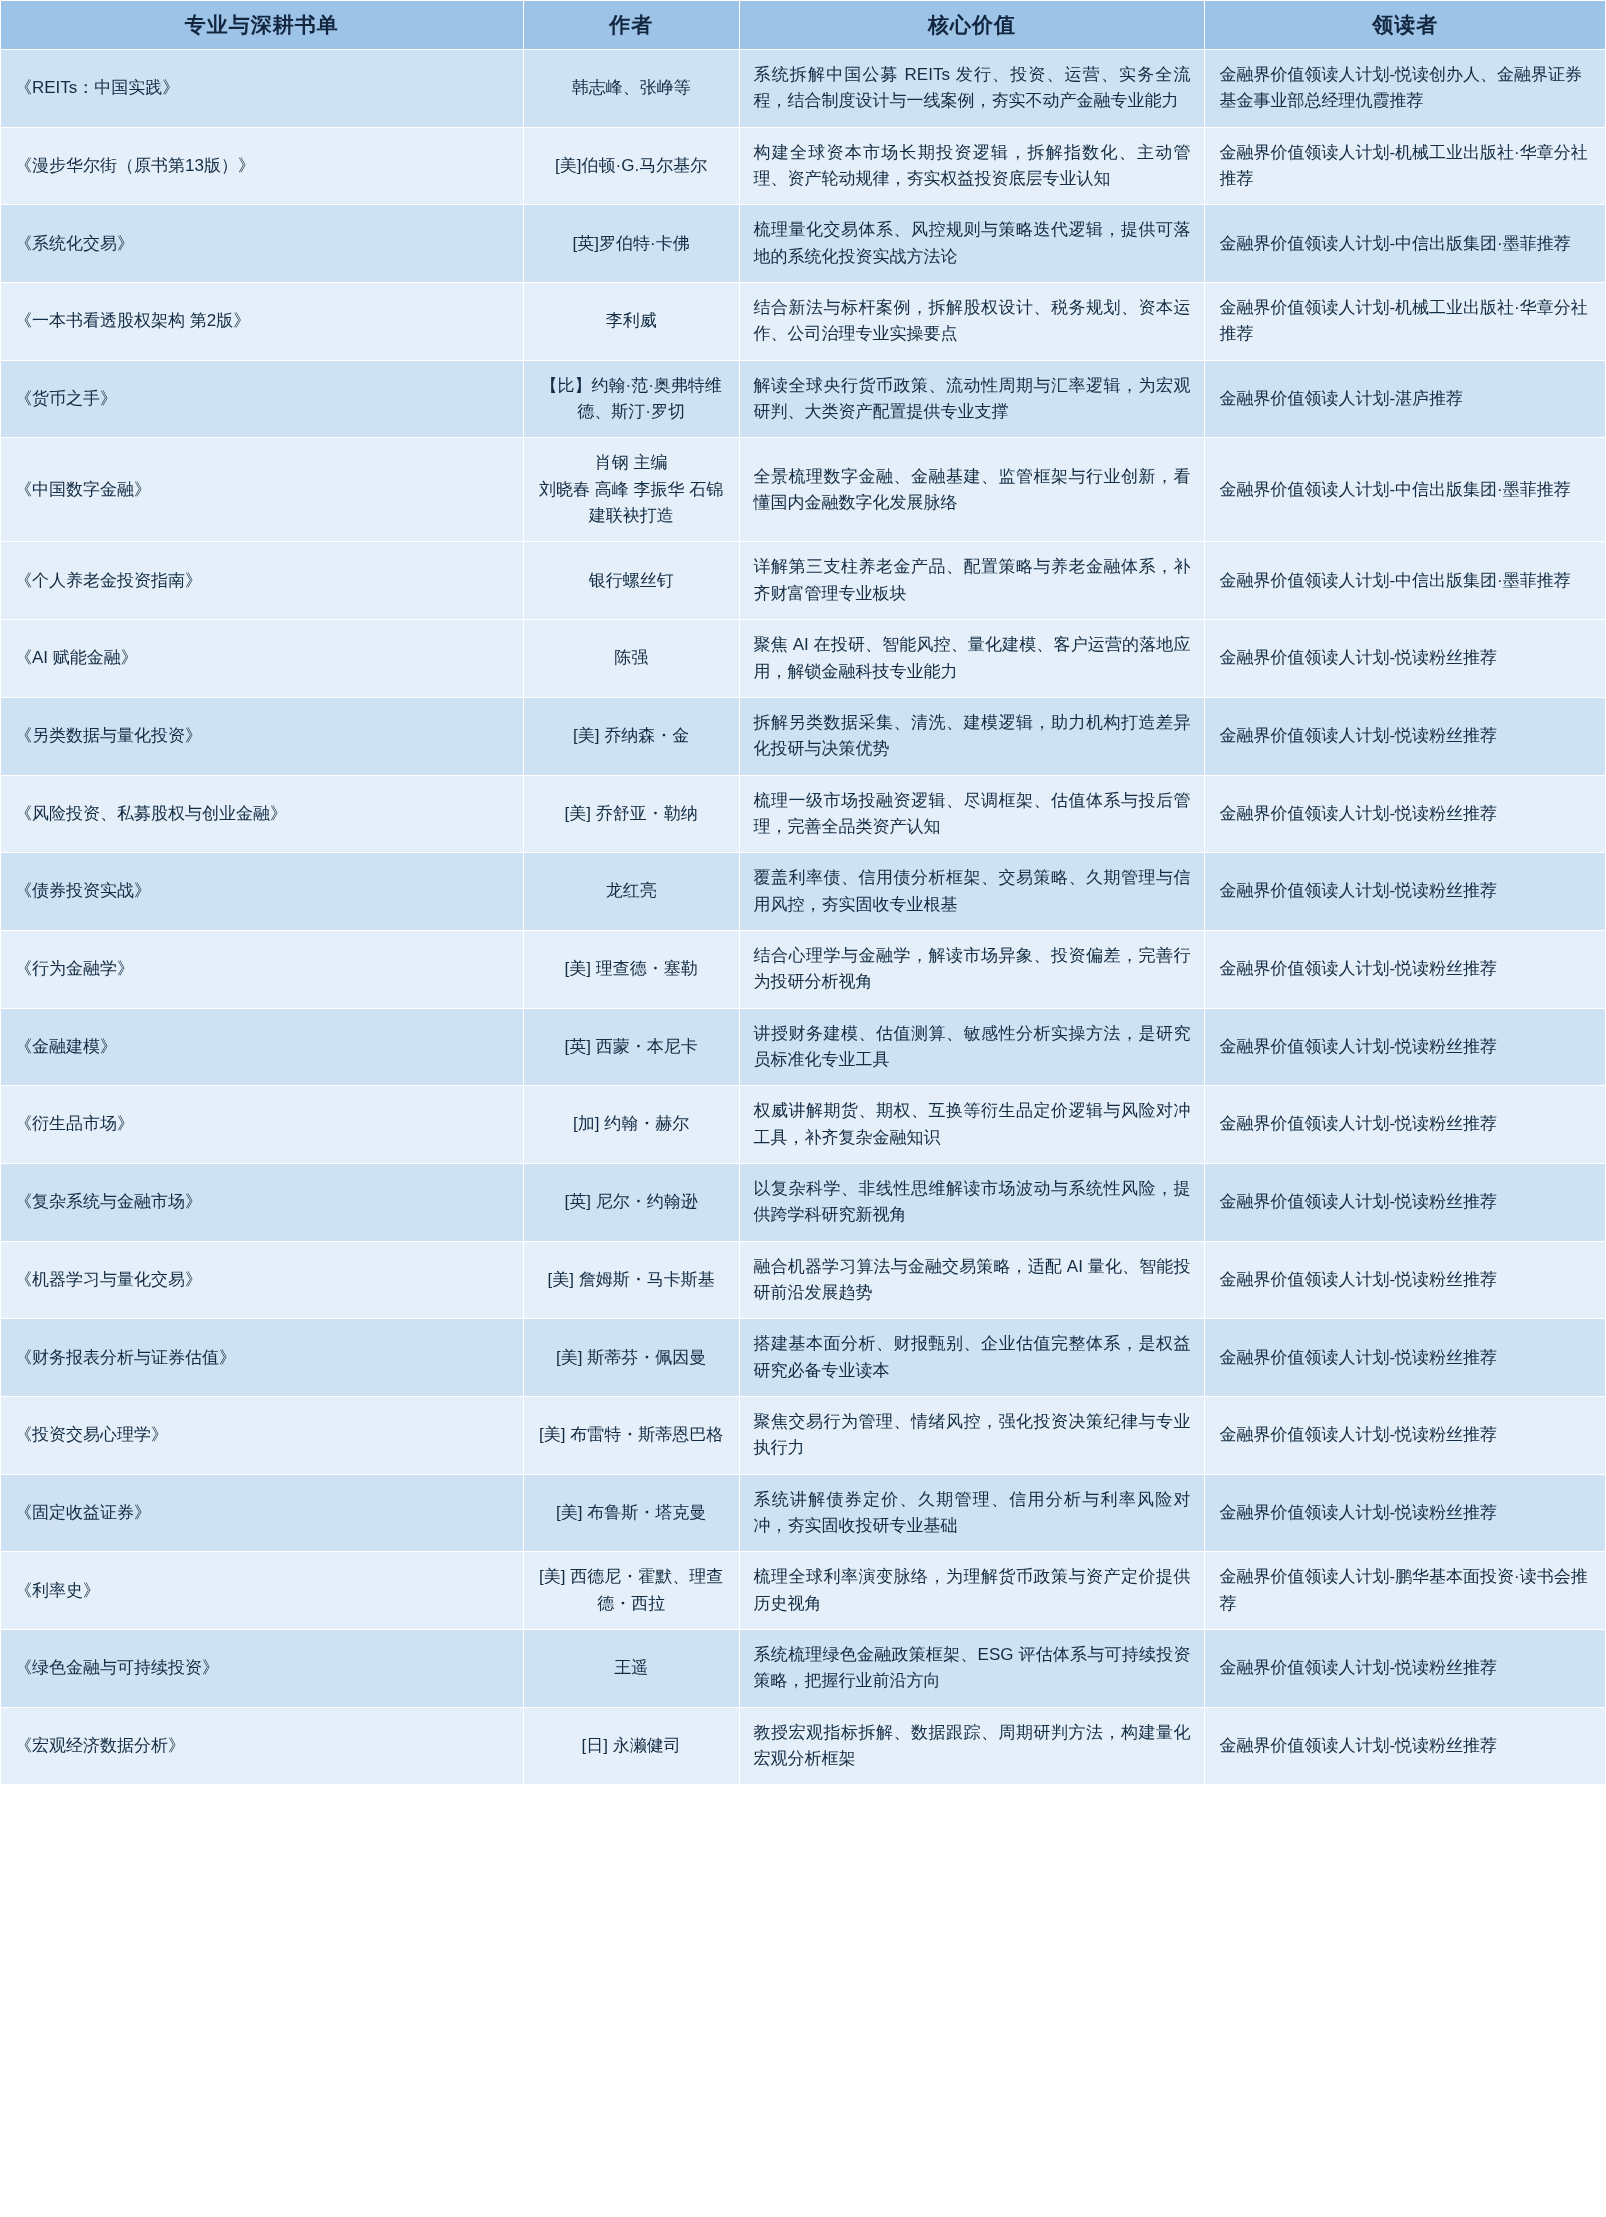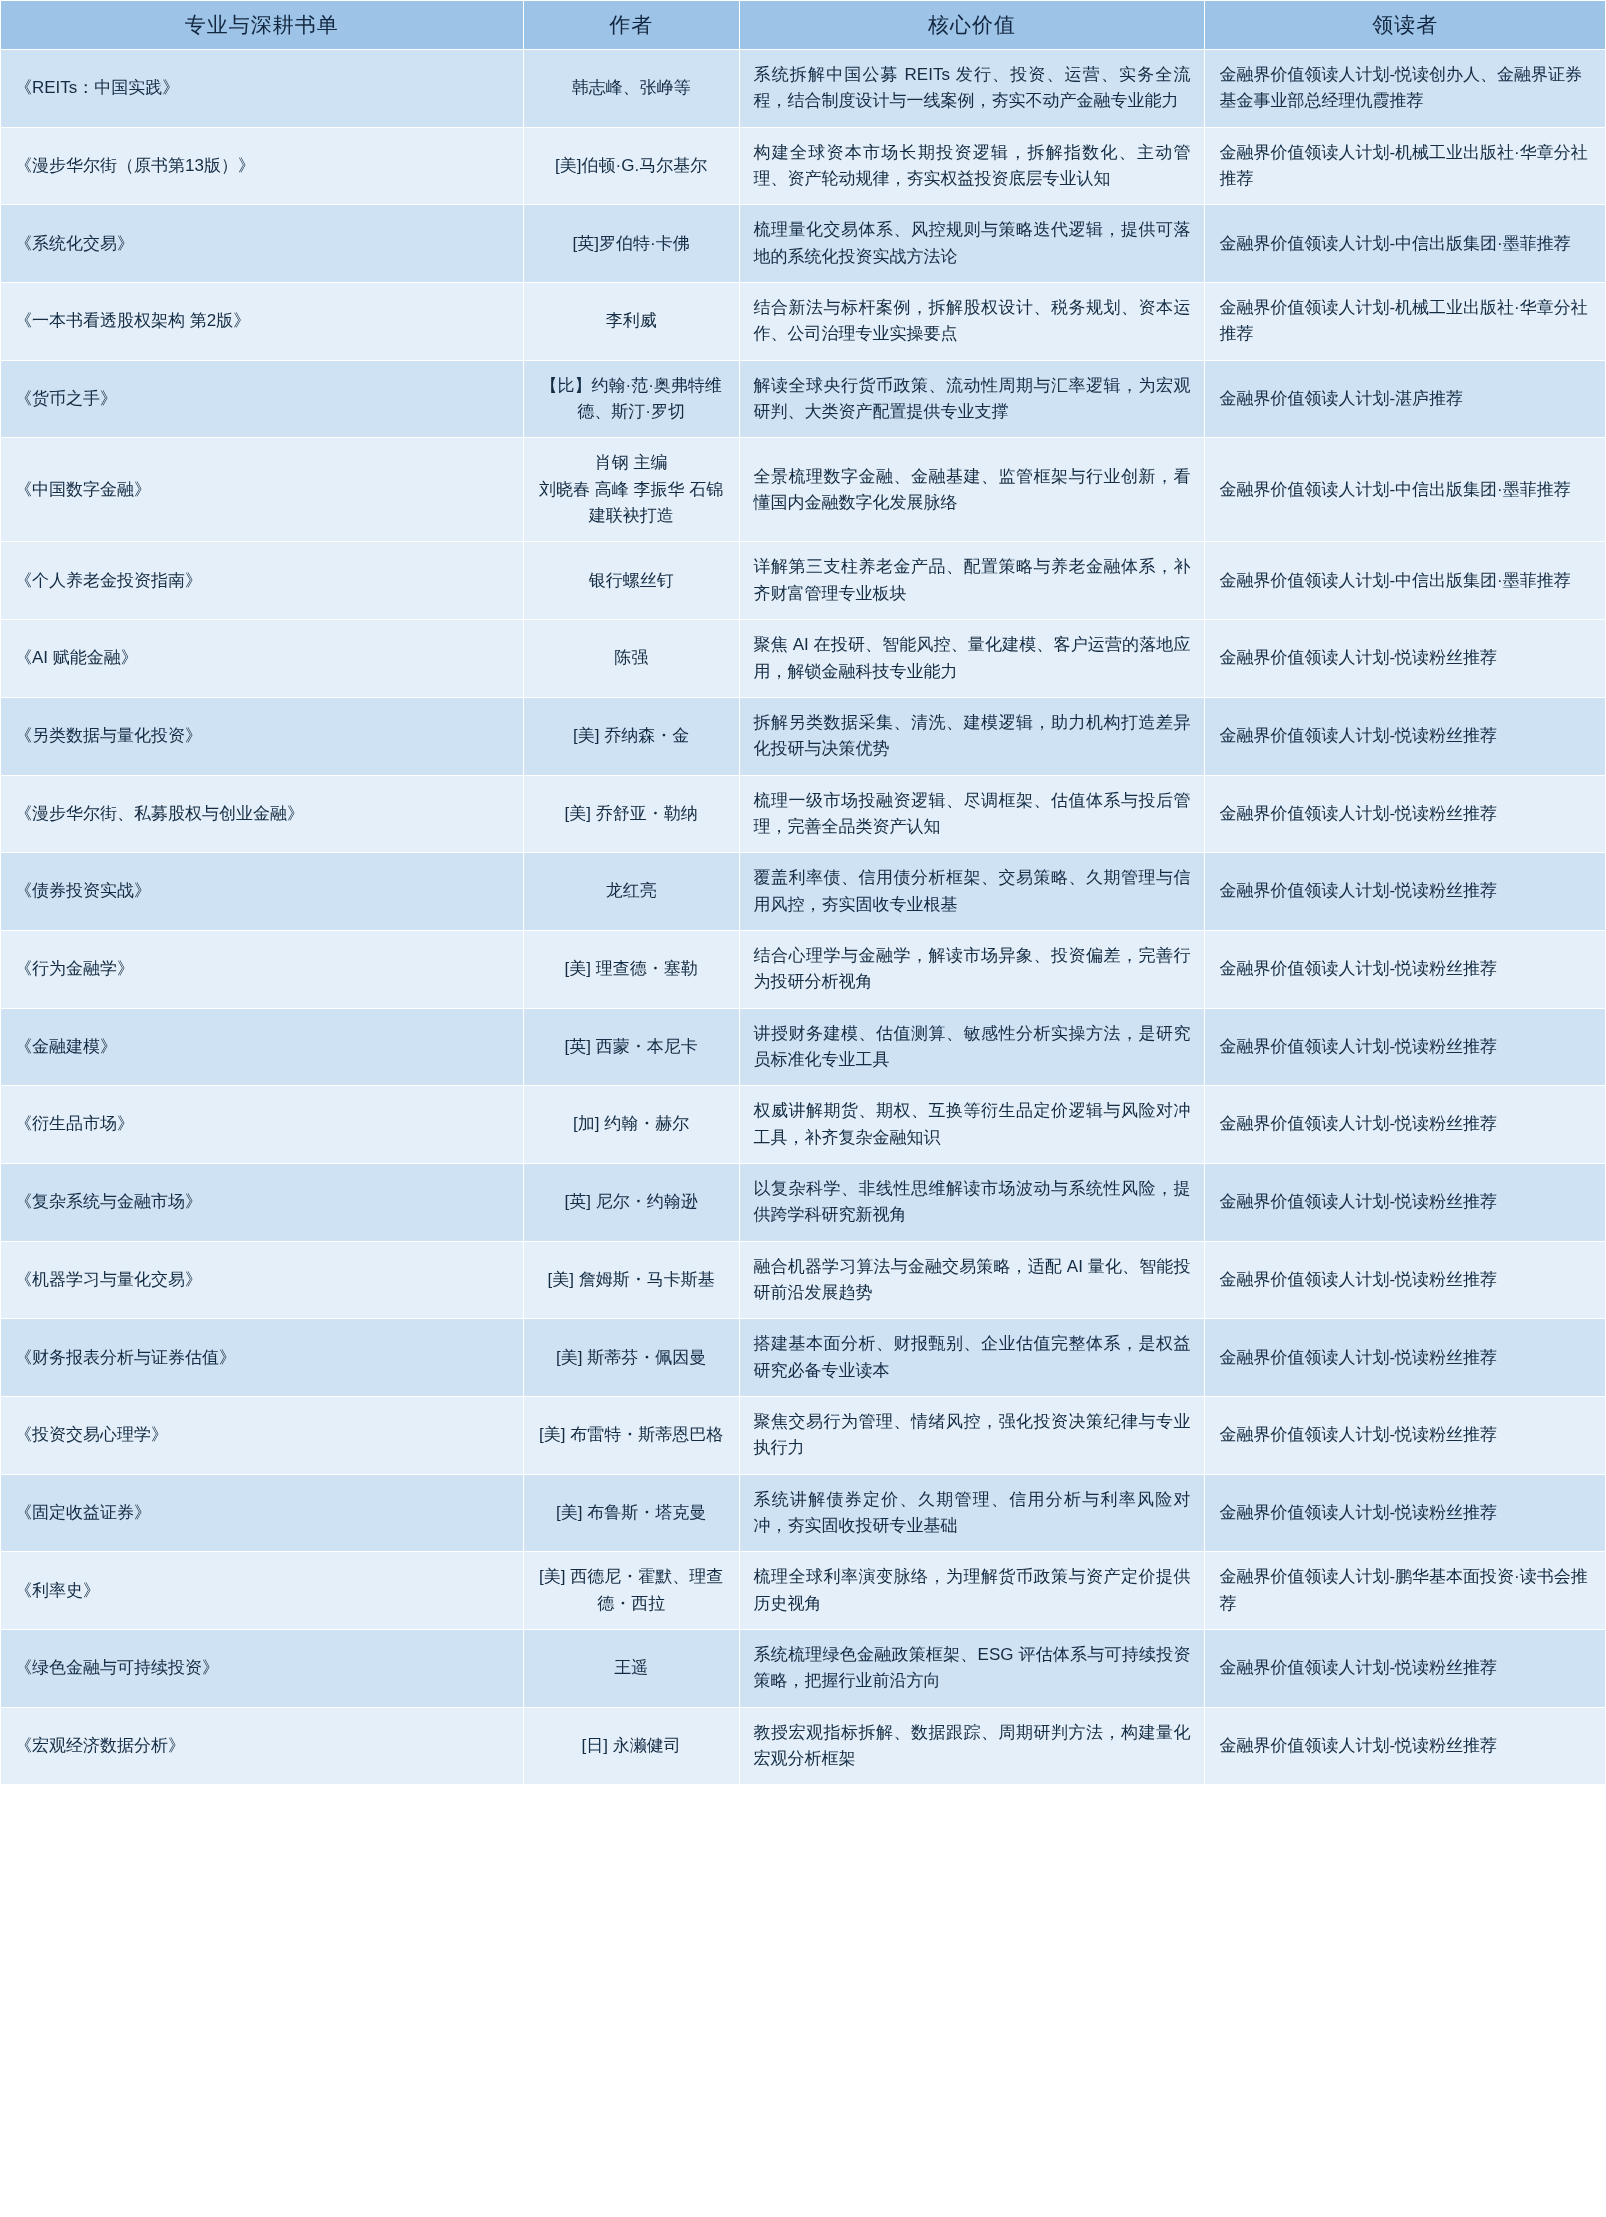--- a/index.html
+++ b/index.html
@@ -22,21 +22,21 @@
   }
   table.booklist col.c1 { width: 368px; }
   table.booklist col.c2 { width: 152px; }
   table.booklist col.c3 { width: 328px; }
   table.booklist col.c4 { width: 282px; }
 
   table.booklist th {
     background: #9dc3e6;
     color: #12263f;
     font-size: 21px;
-    font-weight: normal;
+    font-weight: bold;
     padding: 10px 8px;
     border: 1px solid #ffffff;
     text-align: center;
     letter-spacing: 1px;
   }
   table.booklist td {
     border: 1px solid #ffffff;
     padding: 12px 14px;
     font-size: 17px;
     line-height: 1.55;
@@ -132,21 +132,21 @@
           <td class="col-value multiline">聚焦 AI 在投研、智能风控、量化建模、客户运营的落地应用，解锁金融科技专业能力</td>
           <td class="col-leader multiline">金融界价值领读人计划-悦读粉丝推荐</td>
         </tr>
         <tr class="row-a">
           <td class="col-title multiline">《另类数据与量化投资》</td>
           <td class="col-author multiline">[美] 乔纳森・金</td>
           <td class="col-value multiline">拆解另类数据采集、清洗、建模逻辑，助力机构打造差异化投研与决策优势</td>
           <td class="col-leader multiline">金融界价值领读人计划-悦读粉丝推荐</td>
         </tr>
         <tr class="row-b">
-          <td class="col-title multiline">《漫步华尔街、私募股权与创业金融》</td>
+          <td class="col-title multiline">《风险投资、私募股权与创业金融》</td>
           <td class="col-author multiline">[美] 乔舒亚・勒纳</td>
           <td class="col-value multiline">梳理一级市场投融资逻辑、尽调框架、估值体系与投后管理，完善全品类资产认知</td>
           <td class="col-leader multiline">金融界价值领读人计划-悦读粉丝推荐</td>
         </tr>
         <tr class="row-a">
           <td class="col-title multiline">《债券投资实战》</td>
           <td class="col-author multiline">龙红亮</td>
           <td class="col-value multiline">覆盖利率债、信用债分析框架、交易策略、久期管理与信用风控，夯实固收专业根基</td>
           <td class="col-leader multiline">金融界价值领读人计划-悦读粉丝推荐</td>
         </tr>

